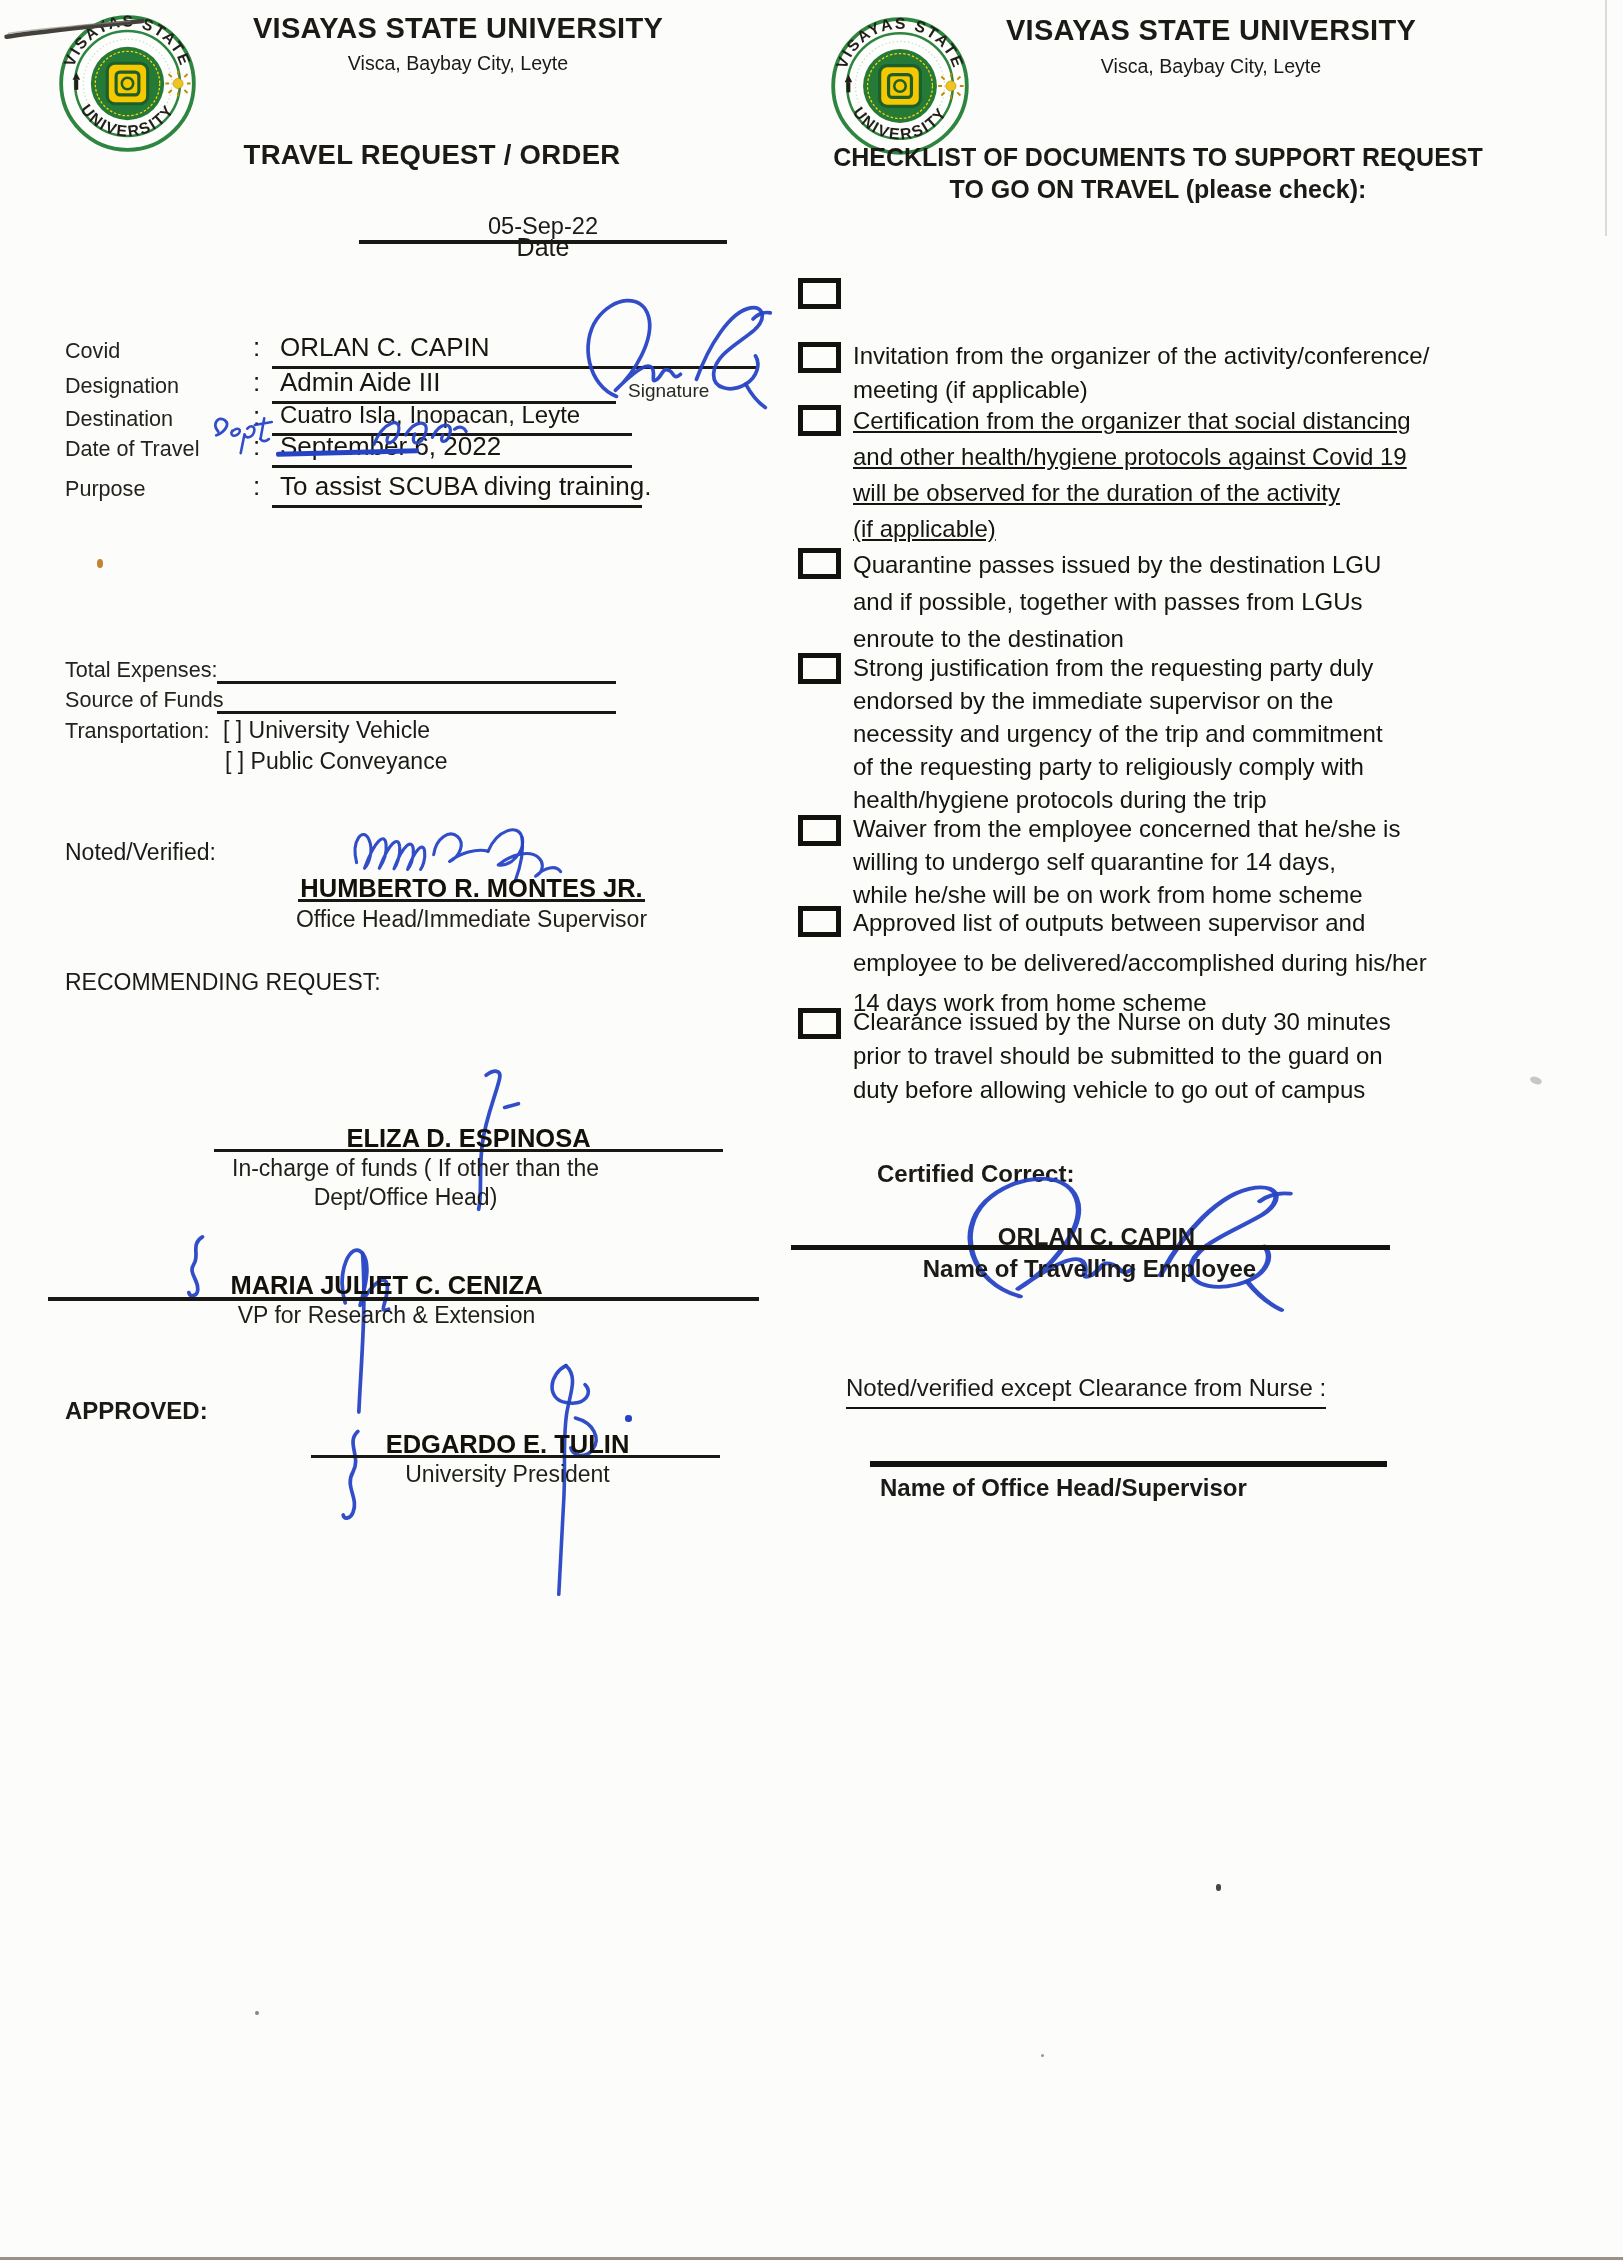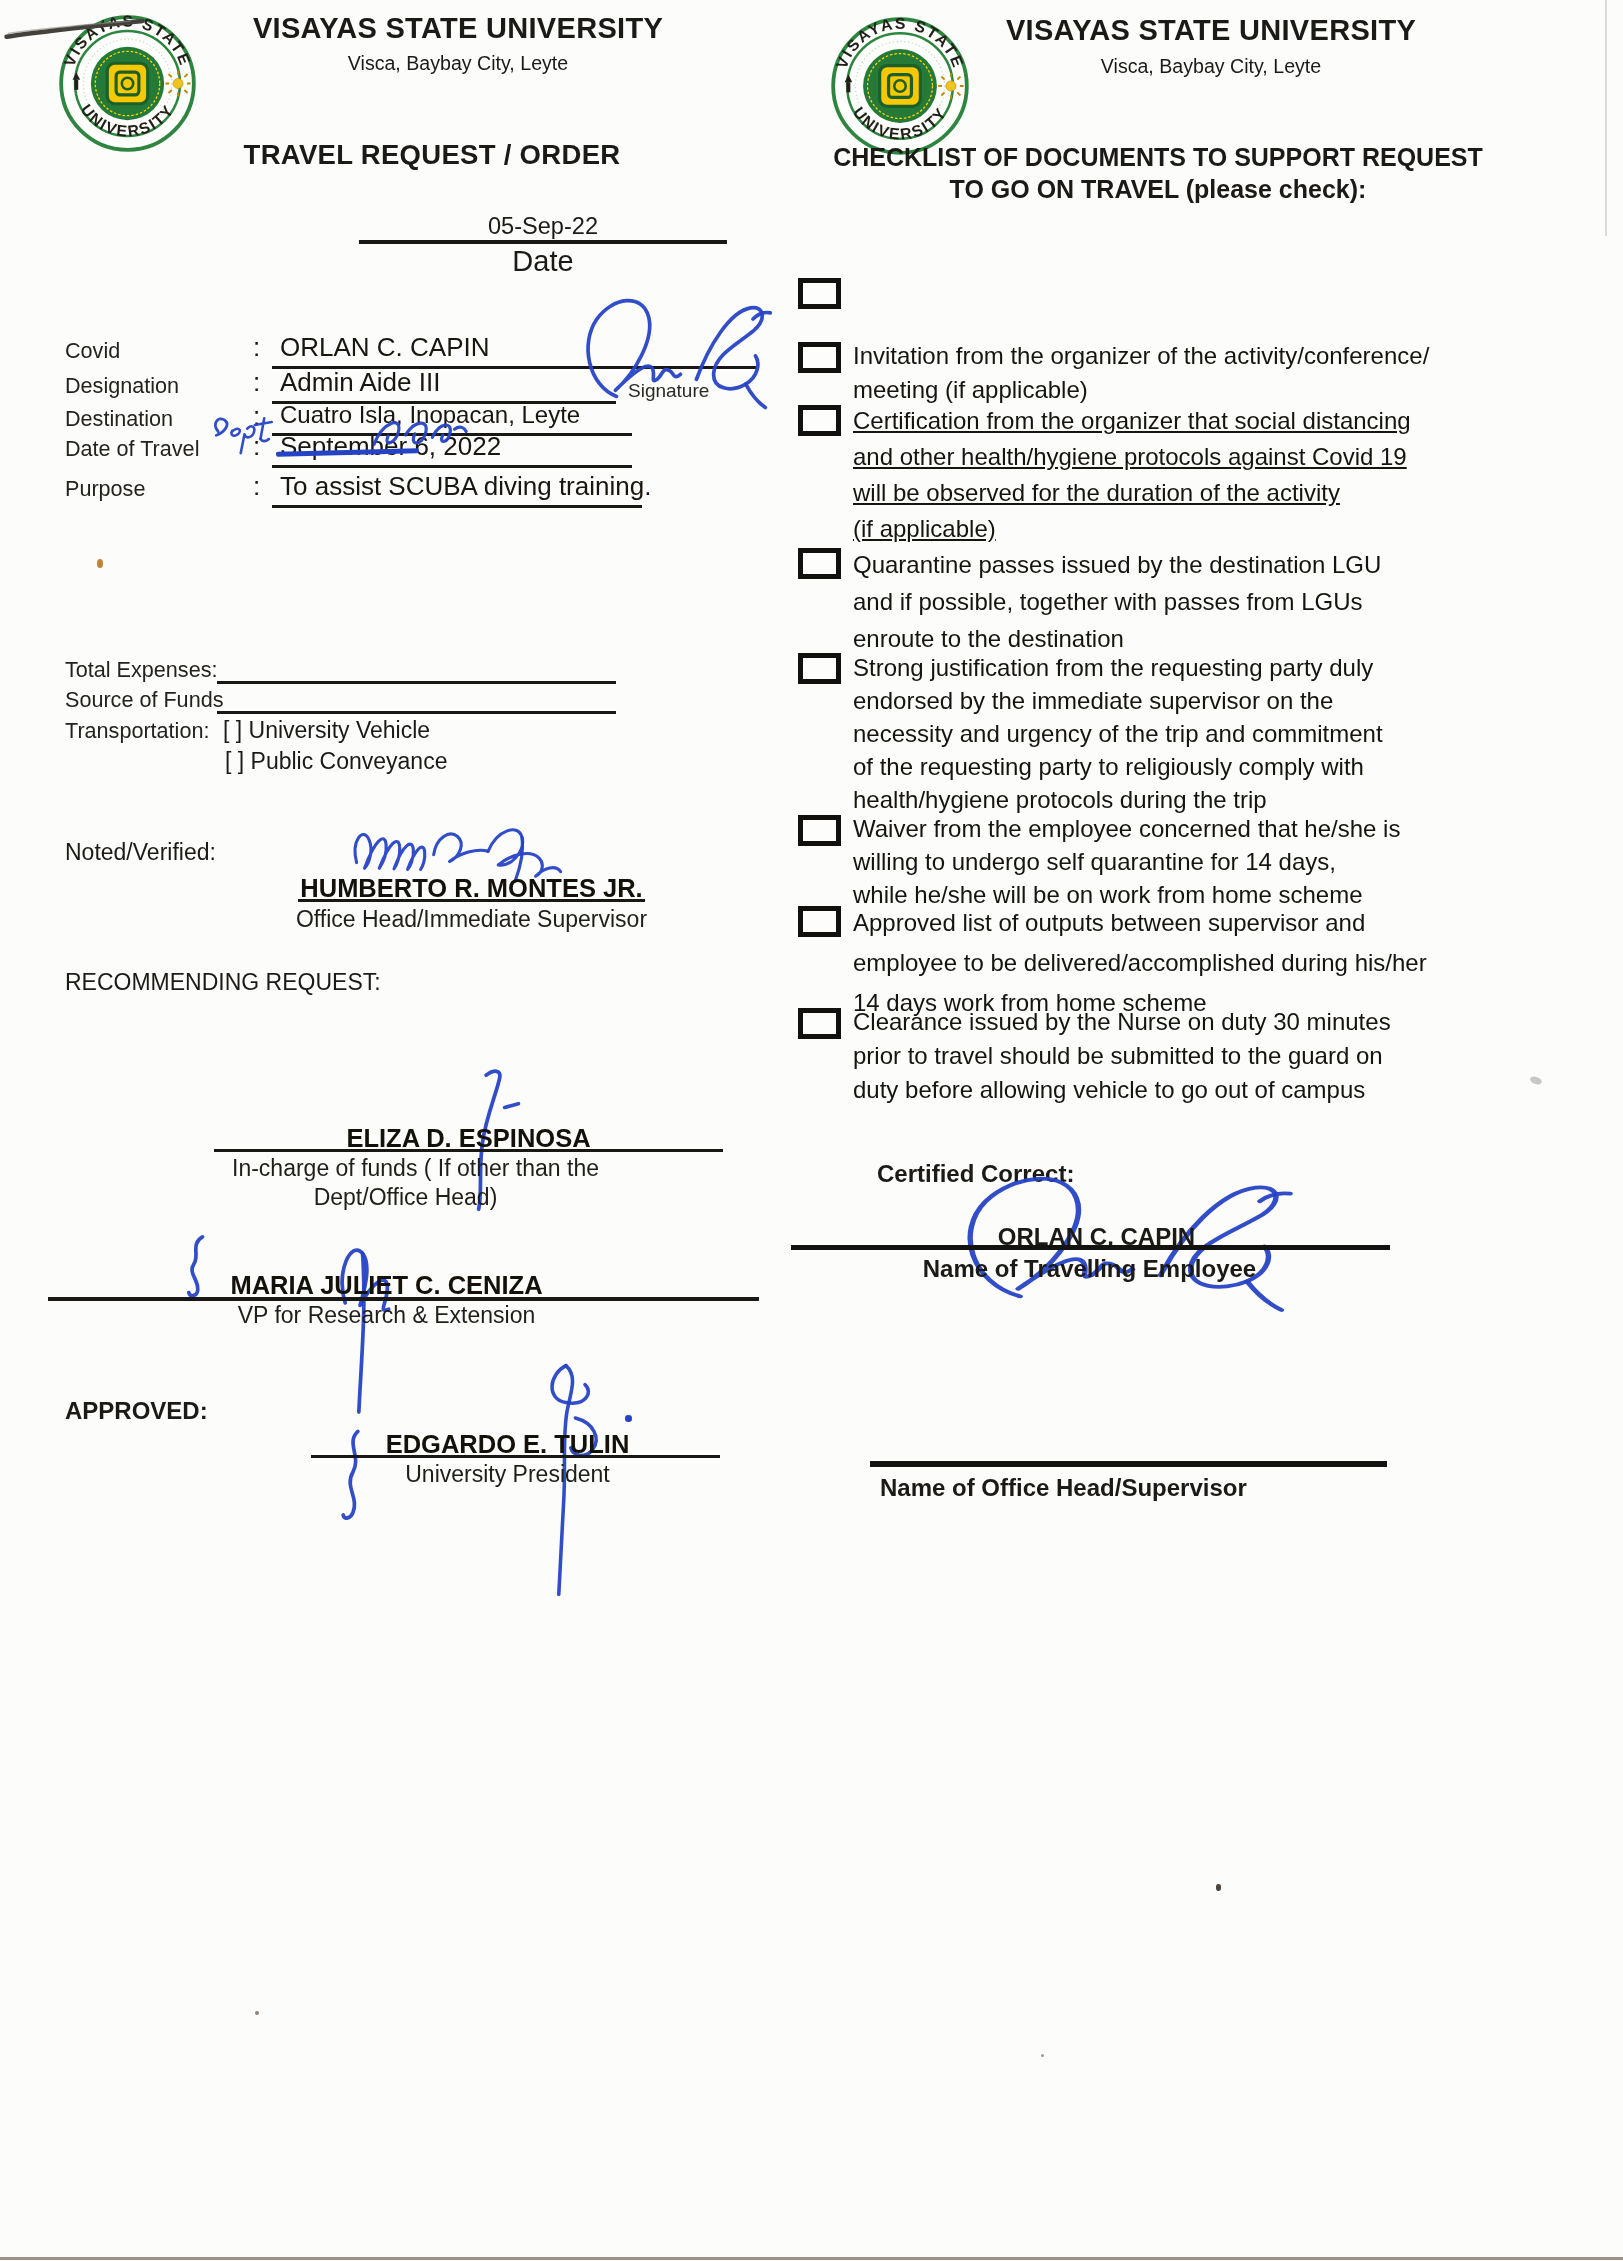--- a/index.html
+++ b/index.html
@@ -55,21 +55,21 @@
     <path d="M12,51 C60,44 150,36 200,32" stroke="#8d8a84" stroke-width="2" fill="none" opacity="0.6"></path>
   </svg>
 
   <div class="abs b c" style="left:196px;top:11.8px;width:524px;font-size:29px;letter-spacing:0.3px;">VISAYAS STATE UNIVERSITY</div>
   <div class="abs c" style="left:196px;top:52px;width:524px;font-size:19.6px;">Visca, Baybay City, Leyte</div>
 
   <div class="abs b c" style="left:170px;top:139px;width:524px;font-size:27.5px;letter-spacing:0.3px;">TRAVEL REQUEST / ORDER</div>
 
   <div class="abs c" style="left:412px;top:213px;width:262px;font-size:23.6px;">05-Sep-22</div>
   <div class="ln" style="left:359px;top:240px;width:368px;height:3.9px;"></div>
-  <div class="abs c" style="left:412px;top:245px;width:262px;font-size:29px;">Date</div>
+  <div class="abs c" style="left:412px;top:233px;width:262px;font-size:25px;">Date</div>
 
   <div class="abs lbl" style="left:65px;top:338px;">Covid</div>
   <div class="abs val" style="left:253px;top:332px;">:</div>
   <div class="abs val" style="left:280px;top:332px;">ORLAN C. CAPIN</div>
   <div class="ln" style="left:272px;top:366px;width:484px;"></div>
 
   <div class="abs lbl" style="left:65px;top:373px;">Designation</div>
   <div class="abs val" style="left:253px;top:367px;">:</div>
   <div class="abs val" style="left:280px;top:367px;">Admin Aide III</div>
   <div class="ln" style="left:272px;top:401px;width:344px;"></div>
@@ -238,20 +238,21 @@
   <svg class="sig" style="left:949px;top:1162px;" width="367" height="151" viewBox="0 0 340 200" preserveAspectRatio="none">
     <path d="M66,178 C20,160 6,92 34,52 C60,16 108,10 118,48 C128,84 96,140 64,168 C90,142 116,120 124,132 C130,142 120,158 132,150 C142,142 140,130 152,136 C160,140 158,152 170,142" stroke-width="5"></path>
     <path d="M196,150 C216,96 250,40 284,34 C306,30 310,52 290,70 C264,92 226,110 224,140 C222,166 252,172 276,158 C296,146 300,124 292,112" stroke-width="5"></path>
     <path d="M288,52 C296,44 306,40 316,42" stroke-width="5"></path>
     <path d="M276,158 C286,176 296,188 308,196" stroke-width="5"></path>
   </svg>
   <div class="abs b c" style="left:900px;top:1223px;width:393px;font-size:24px;">ORLAN C. CAPIN</div>
   <div class="abs" style="left:791px;top:1245px;width:599px;height:5.2px;background:#15130f;"></div>
   <div class="abs b c" style="left:893px;top:1255px;width:393px;font-size:24px;">Name of Travelling Employee</div>
 
+  <div class="abs" style="left:846px;top:1374px;font-size:24px;border-bottom:2.6px solid #15130f;padding-bottom:5.2px;">Noted/verified except Clearance from Nurse :</div>
   <div class="abs" style="left:870px;top:1461px;width:517px;height:5.9px;background:#15130f;"></div>
   <div class="abs b" style="left:880px;top:1474px;font-size:24px;">Name of Office Head/Supervisor</div>
 
   <div class="speck" style="left:97px;top:559px;width:5.9px;height:8.5px;background:#c08434;"></div>
   <div class="speck" style="left:1530px;top:1077px;width:11.8px;height:6.5px;background:rgba(128,120,110,.4);transform:rotate(20deg);"></div>
   <div class="speck" style="left:1216px;top:1884px;width:4.6px;height:6.5px;background:#4a453e;"></div>
   <div class="speck" style="left:255px;top:2011px;width:3.9px;height:3.9px;background:#8a857c;"></div>
   <div class="speck" style="left:1041px;top:2054px;width:3.3px;height:3.3px;background:#9a958c;"></div>
   <div class="abs" style="left:1605px;top:0;width:2px;height:236px;background:rgba(160,155,150,.35);"></div>
   <div class="abs" style="left:0;top:2257px;width:1624px;height:2.6px;background:#7d7268;opacity:.78;"></div>

